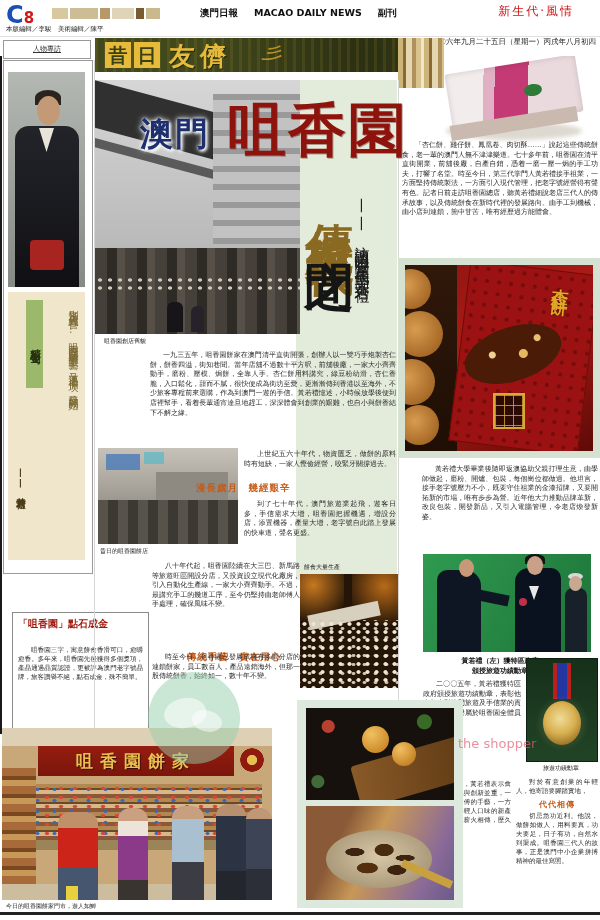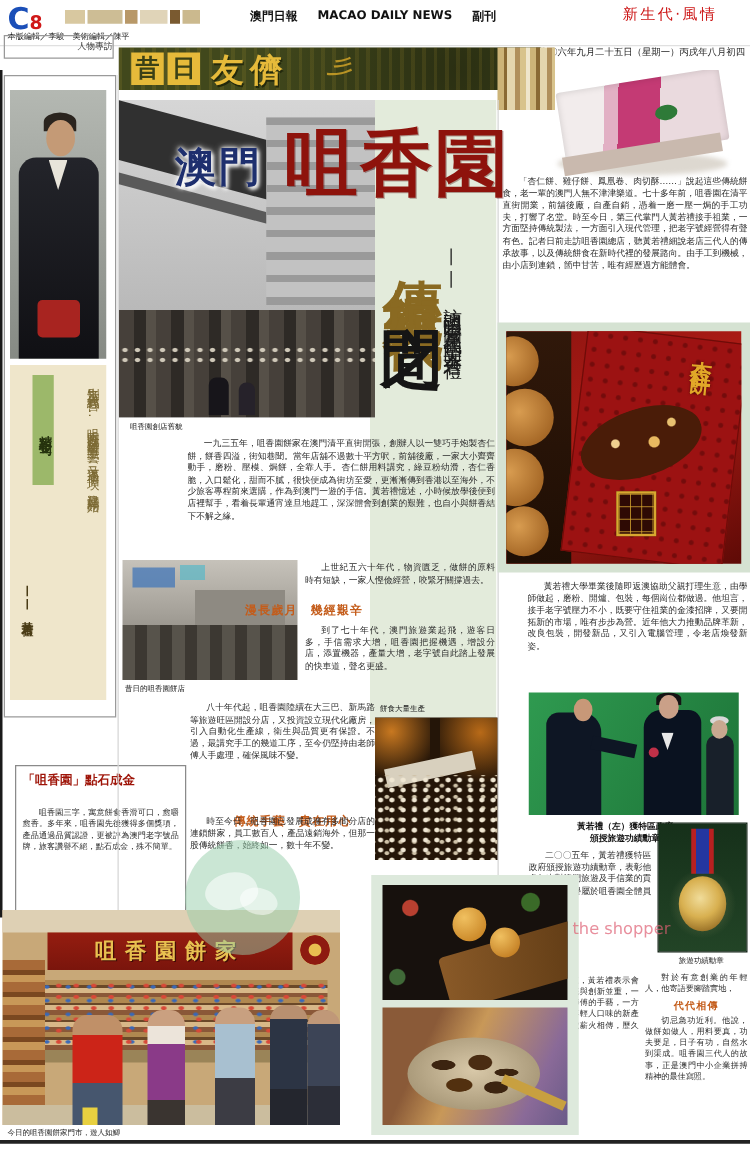--- a/index.html
+++ b/index.html
@@ -23,22 +23,22 @@
   #hdr-masthead{left:200px;top:7px;display:flex;gap:16px;font-weight:bold;font-size:9.5px;
                 color:#111;filter:blur(.35px);white-space:nowrap;}
   #hdr-edit{left:6px;top:25px;font-size:6.5px;color:#222;filter:blur(.3px);}
   #hdr-right{right:4px;top:3px;text-align:right;}
   #hdr-section{font-size:12px;font-weight:normal;color:#cc1414;letter-spacing:2px;margin-right:22px;}
   #hdr-date{font-size:7.5px;color:#222;margin-top:17px;filter:blur(.25px);}
   #hdr-rule{left:0;top:36px;width:600px;height:1px;background:#e0e0e0;}
   #edgebar{left:0;top:56px;width:2px;height:678px;background:#1a1a1a;}
 
   
-  #lhbox{left:3px;top:28px;width:86px;height:17px;border:1px solid #999;
-         font-size:7px;color:#333;text-align:right;line-height:17px;filter:blur(.4px);}
+  #lhbox{left:3px;top:40px;width:86px;height:17px;border:1px solid #999;
+         font-size:7px;color:#333;text-align:center;line-height:17px;filter:blur(.4px);text-decoration:underline;}
   #banner{left:95px;top:38px;width:338px;height:34px;background:#41481c;
           background-image:repeating-linear-gradient(90deg,rgba(230,190,60,.10) 0 3px,transparent 3px 9px),
           radial-gradient(circle at 80% 50%,rgba(0,0,0,.35),transparent 60%);}
   .ybox{position:absolute;top:4px;width:26px;height:26px;background:#e6ba3a;color:#3a4016;
         font-size:19px;font-weight:bold;text-align:center;line-height:26px;}
   #banner-outline{position:absolute;left:74px;top:1px;font-size:26px;font-weight:bold;color:#e6ba3a;
         letter-spacing:5px;text-shadow:1px 1px 0 #23290c;}
   #banner-swash{position:absolute;left:168px;top:2px;font-size:20px;color:#d8a828;
         transform:rotate(18deg);opacity:.8;}
   #stripes{left:398px;top:38px;width:46px;height:50px;
@@ -327,21 +327,21 @@
   <div class="abs photo" id="bwphoto">
     <div class="abs" id="bw-b1"></div>
     <div class="abs" id="bw-b2"></div>
     <div class="abs" id="bw-mid"></div>
     <div class="abs" id="bw-dark"></div>
   </div>
   <div class="abs cap" id="cap-old">昔日的咀香園餅店</div>
   <div class="abs greek g7" id="m2a">上世紀五六十年代，物資匱乏，做餅的原料時有短缺，一家人慳儉經營，咬緊牙關撐過去。</div>
   <div class="abs sub" id="sub1">漫長歲月　幾經艱辛</div>
   <div class="abs greek g7" id="m2b">到了七十年代，澳門旅遊業起飛，遊客日多，手信需求大增，咀香園把握機遇，增設分店，添置機器，產量大增，老字號自此踏上發展的快車道，聲名更盛。</div>
-  <div class="abs greek g7" id="m4">八十年代起，咀香園陸續在大三巴、新馬路等旅遊旺區開設分店，又投資設立現代化廠房，引入自動化生產線，衛生與品質更有保證。不過，最講究手工的幾道工序，至今仍堅持由老師傅人手處理，確保風味不變。</div>
+  <div class="abs greek g7" id="m4">八十年代起，咀香園陸續在大三巴、新馬路等旅遊旺區開設分店，又投資設立現代化廠房，引入自動化生產線，一家大小齊齊動手。不過，最講究手工的幾道工序，至今仍堅持由老師傅人手處理，確保風味不變。</div>
   <div class="abs cap" id="cap-trays">餅食大量生產</div>
   <div class="abs photo" id="trays">
     <div class="abs" id="t-g1"></div>
     <div class="abs" id="t-g2"></div>
     <div class="abs" id="t-tray"></div>
     <div class="abs" id="t-dots"></div>
   </div>
   <div class="abs sub" id="sub2">傳統手藝　貴在用心</div>
   <div class="abs greek g7" id="m5">時至今日，咀香園已發展成擁有多間分店的連鎖餅家，員工數百人，產品遠銷海外，但那一股傳統餅香，始終如一，數十年不變。</div>
 

